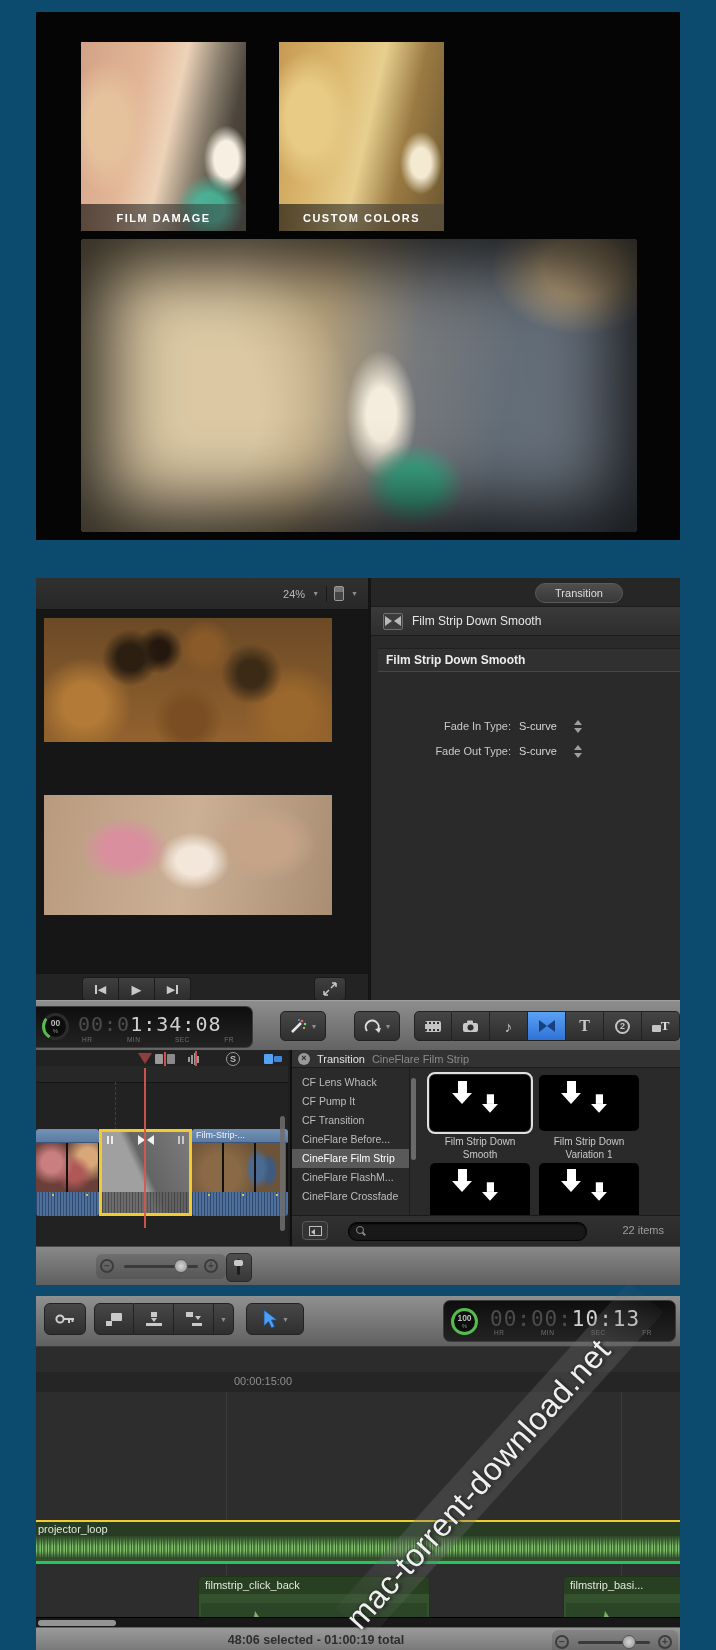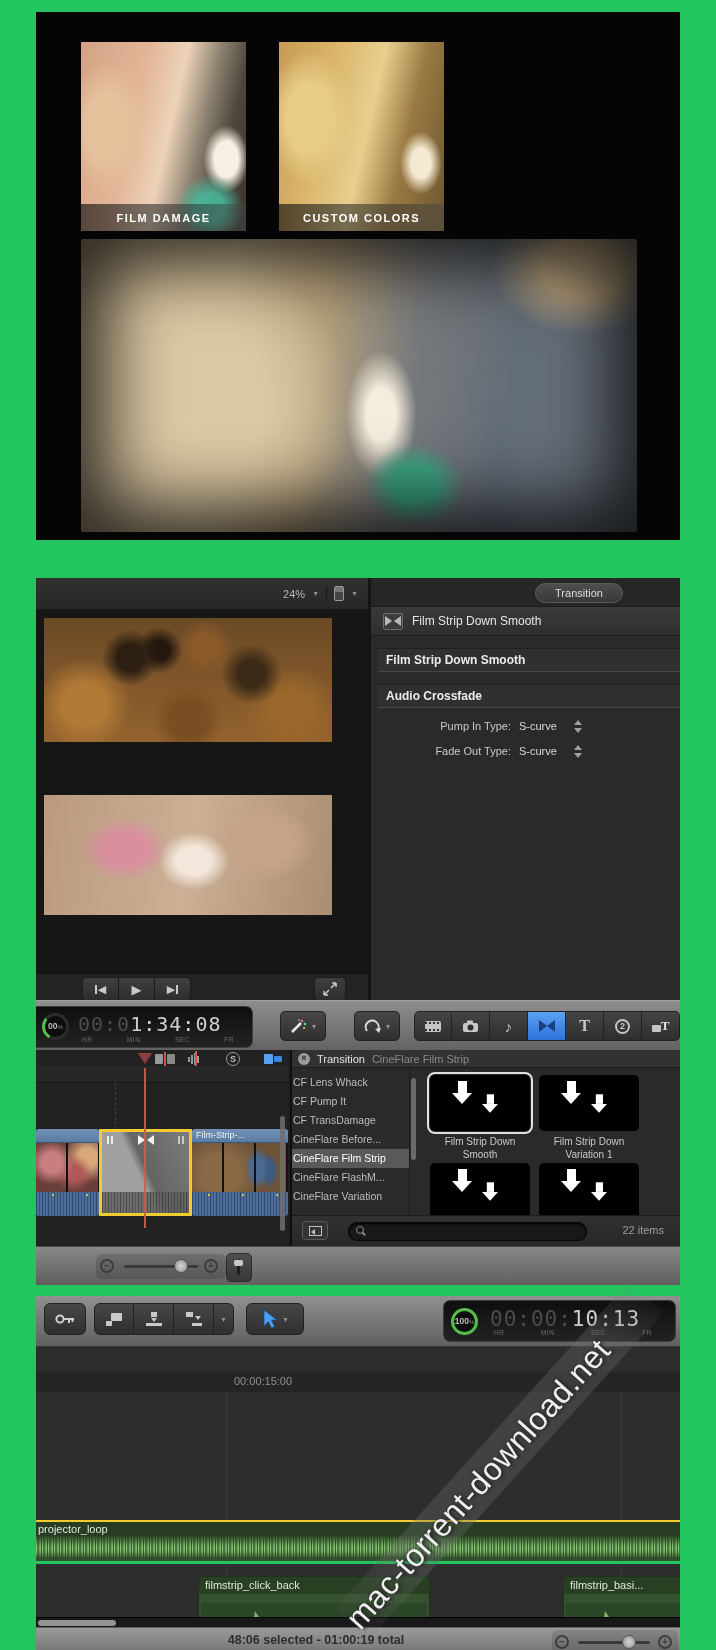--- a/index.html
+++ b/index.html
@@ -1,16 +1,16 @@
 <!DOCTYPE html>
 <html><head>
 <meta charset="utf-8">
 <style>
   html,body{margin:0;padding:0;background:#fff}
-  #page{position:relative;width:716px;height:1650px;background:#22c55e;font-family:"Liberation Sans",sans-serif;overflow:hidden}
+  #page{position:relative;width:716px;height:1650px;background:#0c4a6e;font-family:"Liberation Sans",sans-serif;overflow:hidden}
   .sec{position:absolute;left:36px;width:644px;overflow:hidden}
 
   
   .promo{top:12px;height:528px;background:#050505}
   .pthumb{position:absolute;top:30px;width:165px;height:189px;overflow:hidden}
   .pt1{left:45px}.pt2{left:243px}.pt3{left:429px}
   .pimg{position:absolute;inset:0}
   .ph1{background:
     radial-gradient(circle at 78% 88%, rgba(70,190,160,.85) 0 7%, rgba(70,190,160,0) 16%),
     radial-gradient(ellipse 30px 45px at 88% 62%, #f7f0e2 0 40%, rgba(247,240,226,0) 75%),
@@ -95,21 +95,21 @@
   .stepper .dn{border-top:5px solid #9f9f9f}
 
   
   .etoolbar{position:absolute;left:0;top:422px;width:644px;height:50px;background:linear-gradient(#8e8e8e,#626262);
     border-top:1px solid #9f9f9f;border-bottom:1px solid #333}
   .dash{position:absolute;left:0;top:5px;width:216px;height:40px;background:linear-gradient(#0e0e0e,#232323);
     border:1px solid #3c3c3c;border-left:none;border-radius:0 7px 7px 0}
   .gauge{position:absolute;left:6px;top:6px;width:27px;height:27px;border-radius:50%;display:flex;align-items:center;justify-content:center}
   .g-part{background:conic-gradient(from 210deg,#55bd4c 0 100deg,#2c2c2c 100deg 360deg)}
   .g-full{background:conic-gradient(#55bd4c 0 360deg)}
-  .ginner{width:21px;height:21px;border-radius:50%;background:#0d0d0d;display:flex;flex-direction:row;align-items:center;justify-content:center;line-height:1}
+  .ginner{width:21px;height:21px;border-radius:50%;background:#0d0d0d;display:flex;flex-direction:column;align-items:center;justify-content:center;line-height:1}
   .gnum{color:#bdbdbd;font-size:8.5px;font-weight:bold}
   .gpct{color:#6f9b66;font-size:6px}
   .tcd{position:absolute;left:42px;top:5px;font-family:"DejaVu Sans Mono",monospace;font-size:20px;letter-spacing:1px;white-space:nowrap}
   .tdim{color:#4c4c4c}.tbright{color:#cfcfcf}
   .tcu{position:absolute;left:46px;bottom:4px;width:152px;display:flex;justify-content:space-between;color:#6e6e6e;font-size:6.5px;letter-spacing:.5px}
   .toolbtn{position:absolute;top:10px;height:30px;background:linear-gradient(#474747,#2f2f2f);border:1px solid #222;border-radius:5px;
     display:flex;align-items:center;justify-content:center;gap:4px;color:#ccc;box-sizing:border-box}
   .wandbtn{left:244px;width:46px}.retimebtn{left:318px;width:46px}
   .bgroup{position:absolute;left:378px;top:10px;display:flex}
   .bcell{width:38px;height:30px;background:linear-gradient(#454545,#2e2e2e);border:1px solid #222;border-left:none;
@@ -178,21 +178,21 @@
   .twave{position:absolute;left:0;right:0;bottom:0;height:21px;background:
     repeating-linear-gradient(90deg,rgba(40,40,40,.5) 0 1px,transparent 1px 3px,rgba(50,50,50,.4) 3px 4px,transparent 4px 6px),rgba(95,95,95,.8)}
   .etl-sb{position:absolute;right:3px;top:66px;width:5px;height:115px;background:#6e6e6e;border-radius:3px;opacity:.85}
 
   .ebrowser{position:absolute;left:254px;top:0;width:390px;height:196px;background:#2a2a2a;border-left:2px solid #0f0f0f;overflow:hidden;box-sizing:content-box}
   .bh{position:absolute;top:0;left:0;right:0;height:18px;background:#323232;border-bottom:1px solid #1b1b1b;display:flex;align-items:center;gap:7px;padding-left:6px;box-sizing:border-box}
   .bclose{width:12px;height:12px;border-radius:50%;background:#9a9a9a;color:#262626;font-size:9px;font-weight:bold;display:flex;align-items:center;justify-content:center;line-height:1}
   .btitle{color:#e2e2e2;font-size:11px}
   .bcrumb{color:#8a8a8a;font-size:11px}
   .bside{position:absolute;left:0;top:18px;width:117px;bottom:30px;border-right:1px solid #1d1d1d;overflow:hidden}
-  .brow{height:19px;line-height:19px;color:#bdbdbd;font-size:10.5px;padding-left:1px;white-space:nowrap;overflow:hidden}
+  .brow{height:19px;line-height:19px;color:#bdbdbd;font-size:10.5px;padding-left:10px;white-space:nowrap;overflow:hidden}
   .brow.sel{background:#595959;color:#fff}
   .bsb{position:absolute;left:119px;top:28px;width:5px;height:82px;background:#6a6a6a;border-radius:3px}
   .bitem{position:absolute;width:100px}
   .bthumb{position:relative;width:100px;height:56px;background:#000;border-radius:5px;overflow:hidden}
   .bitem.sel .bthumb{outline:2px solid #e0e0e0;outline-offset:1px}
   .blabel{margin-top:5px;width:100px;text-align:center;color:#c9c9c9;font-size:10px;line-height:1.25}
   .dar{position:absolute;display:flex;flex-direction:column;align-items:center}
   .dar .st{width:9px;height:12px;background:#fff}
   .dar .hd{width:0;height:0;border-left:10px solid transparent;border-right:10px solid transparent;border-top:11px solid #fff}
   .darA{left:22px;top:6px}
@@ -347,25 +347,22 @@
       <div class="itabs">
         <div class="tab-pill">Transition</div>
       </div>
       <div class="ihead">
         <span class="bowtie"></span>
         <span>Film Strip Down Smooth</span>
       </div>
       <div class="isec isec1">
         <span>Film Strip Down Smooth</span>
       </div>
-      <div class="isec isec2">
-        <span>Audio Crossfade</span>
-      </div>
       <div class="irow irow1">
-        <span class="ilabel">Pump In Type:</span>
+        <span class="ilabel">Fade In Type:</span>
         <span class="ivalue">S-curve</span>
         <span class="stepper">
             <i class="up"></i>
             <i class="dn"></i>
           </span>
       </div>
       <div class="irow irow2">
         <span class="ilabel">Fade Out Type:</span>
         <span class="ivalue">S-curve</span>
         <span class="stepper">
@@ -500,25 +497,25 @@
       <div class="ebrowser">
         <div class="bh">
           <span class="bclose">×</span>
           <span class="btitle">Transition</span>
           <span class="bcrumb">CineFlare Film Strip</span>
         </div>
         <div class="bside">
           <div style="margin-top:5px">
             <div class="brow">CF Lens Whack</div>
             <div class="brow">CF Pump It</div>
-            <div class="brow">CF TransDamage</div>
+            <div class="brow">CF Transition</div>
             <div class="brow">CineFlare Before...</div>
             <div class="brow sel">CineFlare Film Strip</div>
             <div class="brow">CineFlare FlashM...</div>
-            <div class="brow">CineFlare Variation</div>
+            <div class="brow">CineFlare Crossfade</div>
           </div>
         </div>
         <div class="bsb"></div>
 
         <div class="bitem sel" style="left:138px;top:25px">
           <div class="bthumb">
             <span class="dar darA">
                 <span class="st"></span>
                 <span class="hd"></span>
               </span>

